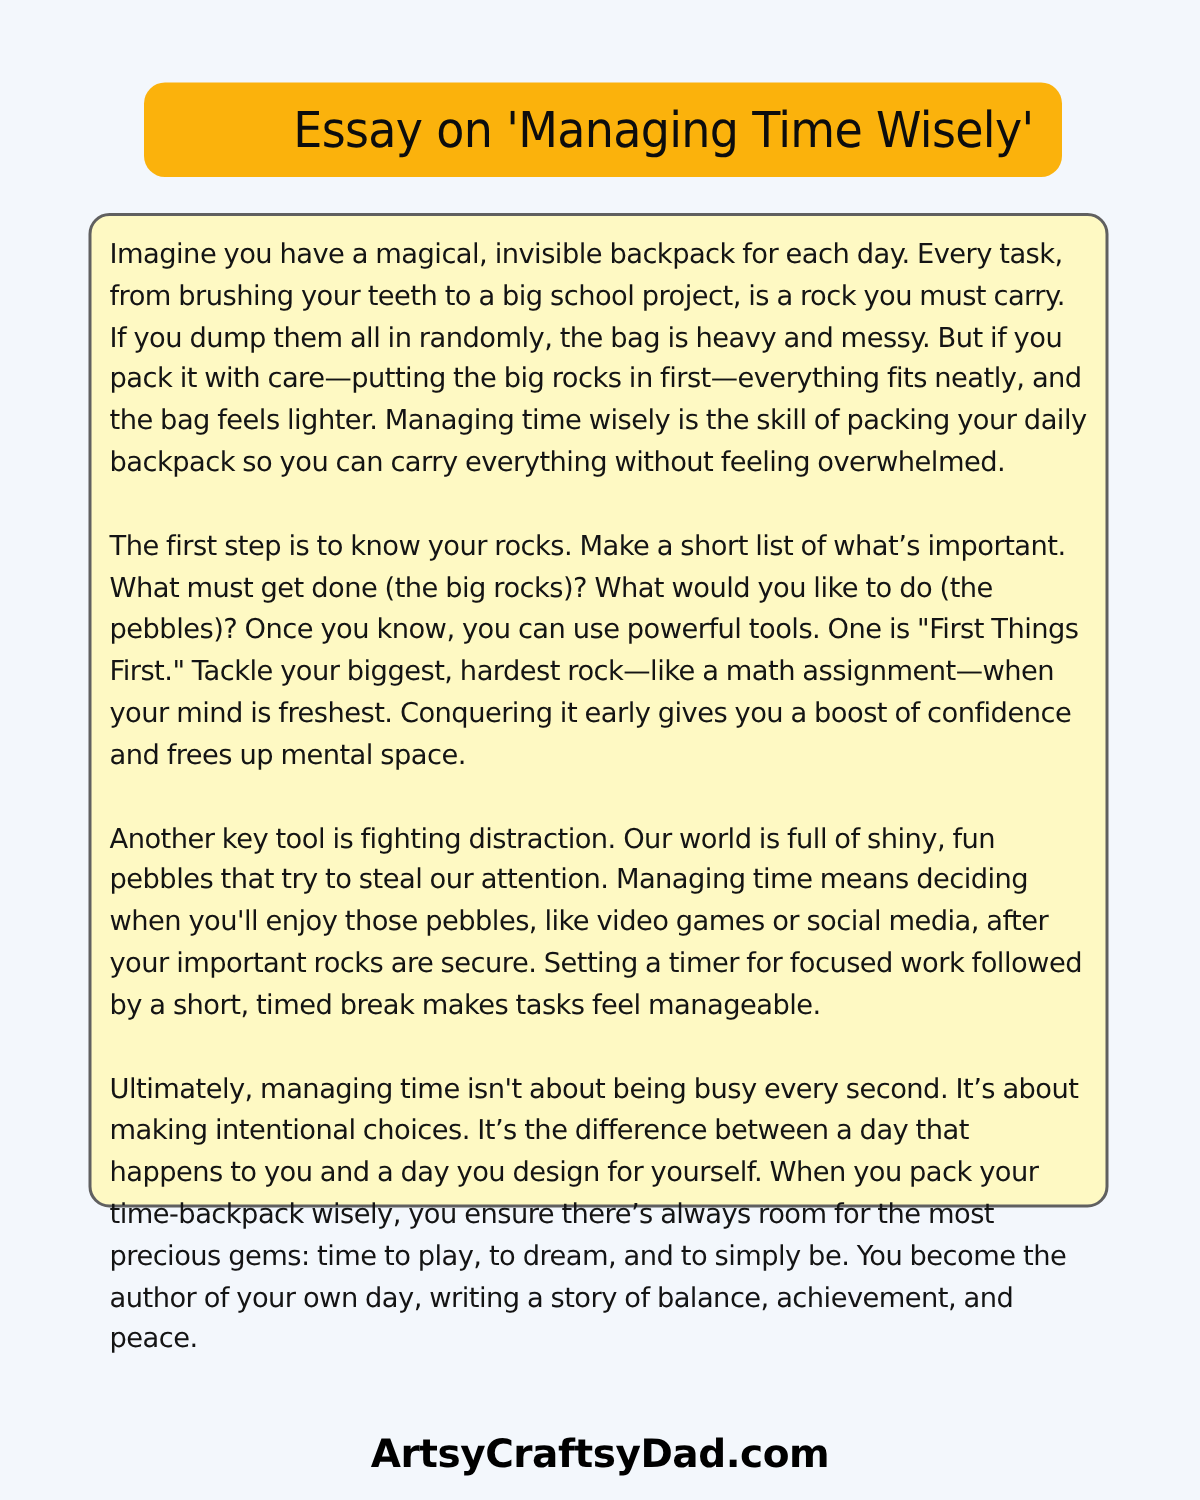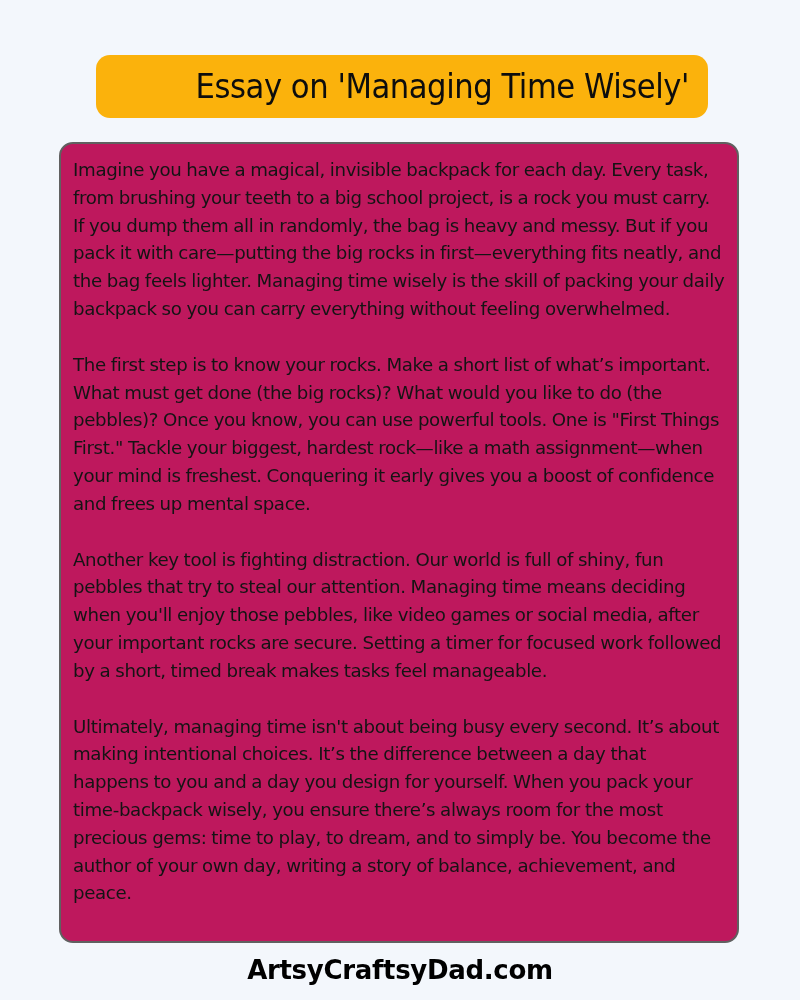--- a/index.html
+++ b/index.html
@@ -32,22 +32,22 @@
       color: #0d0d0d;
       letter-spacing: -0.5px;
       white-space: nowrap;
       transform: scaleX(0.93);
     }
     .essay-box {
       position: absolute;
       left: 59px;
       top: 142px;
       width: 680px;
-      height: 801px;
-      background: #be185d;
+      height: 663px;
+      background: #fef9c3;
       border: 2px solid #606060;
       border-radius: 14px;
       box-sizing: border-box;
       padding: 12px 12px 0 12px;
     }
     .paragraph {
       font-family: "DejaVu Sans", sans-serif;
       font-size: 18.2px;
       line-height: 27.8px;
       color: #141414;

